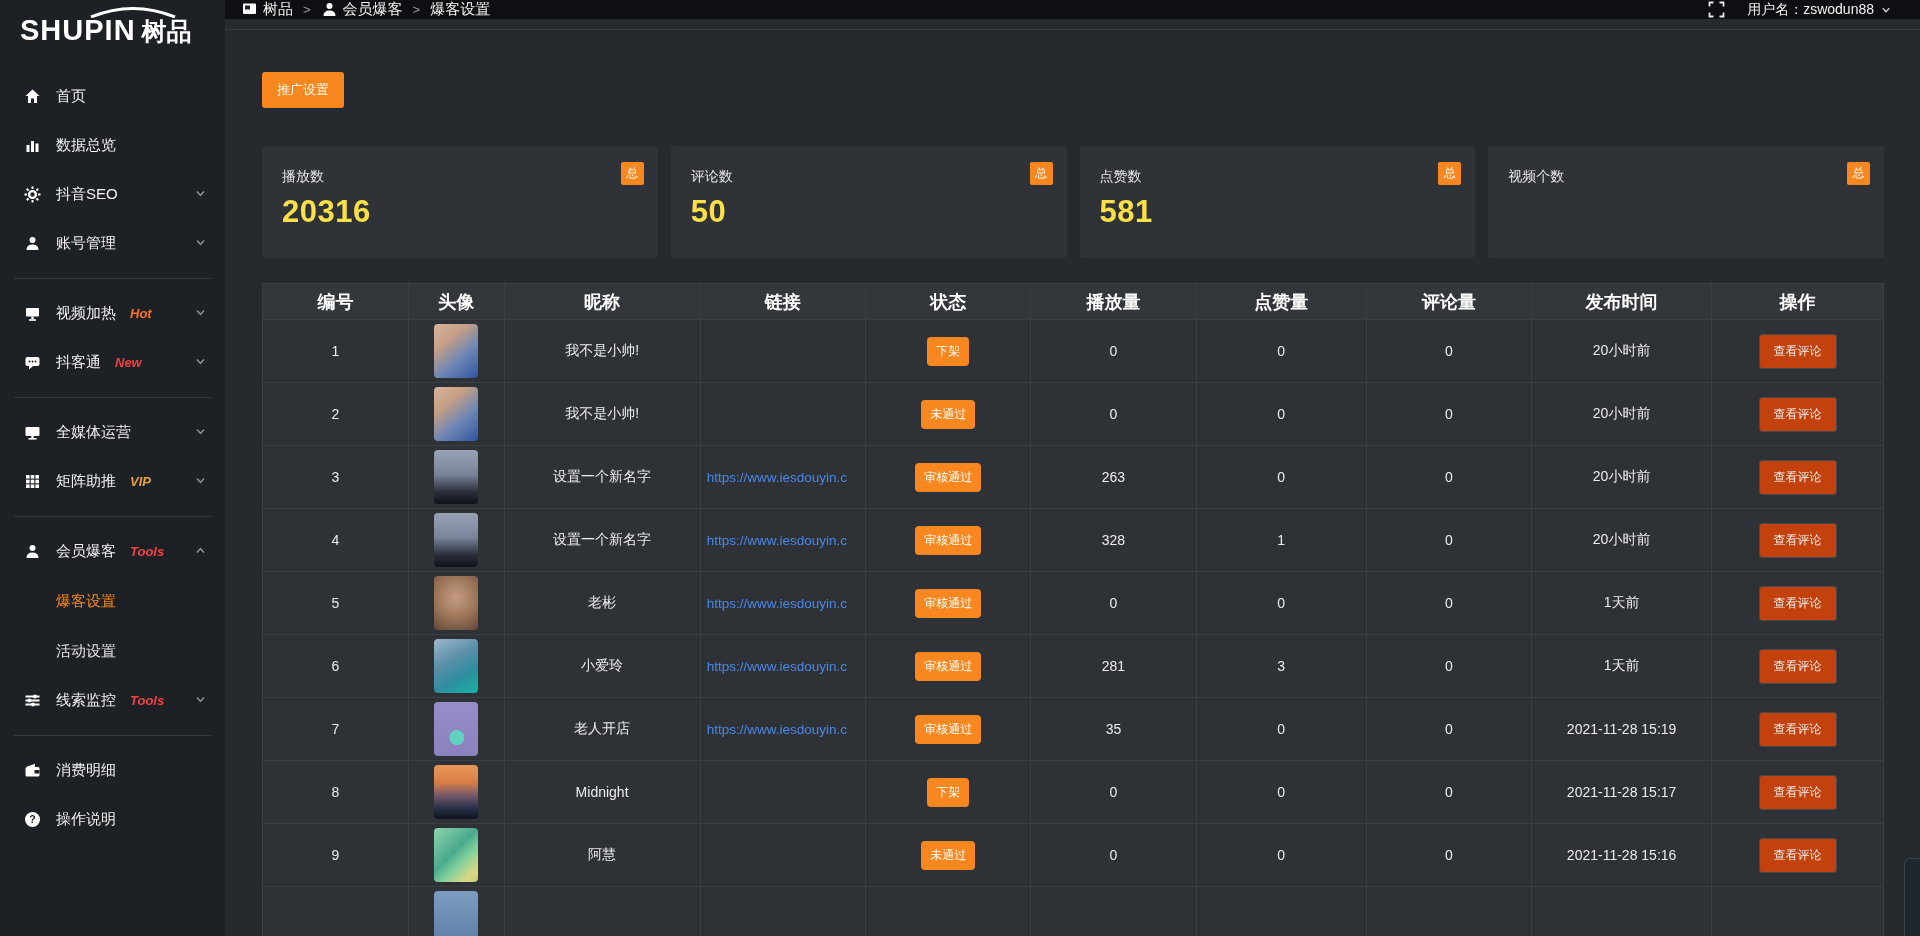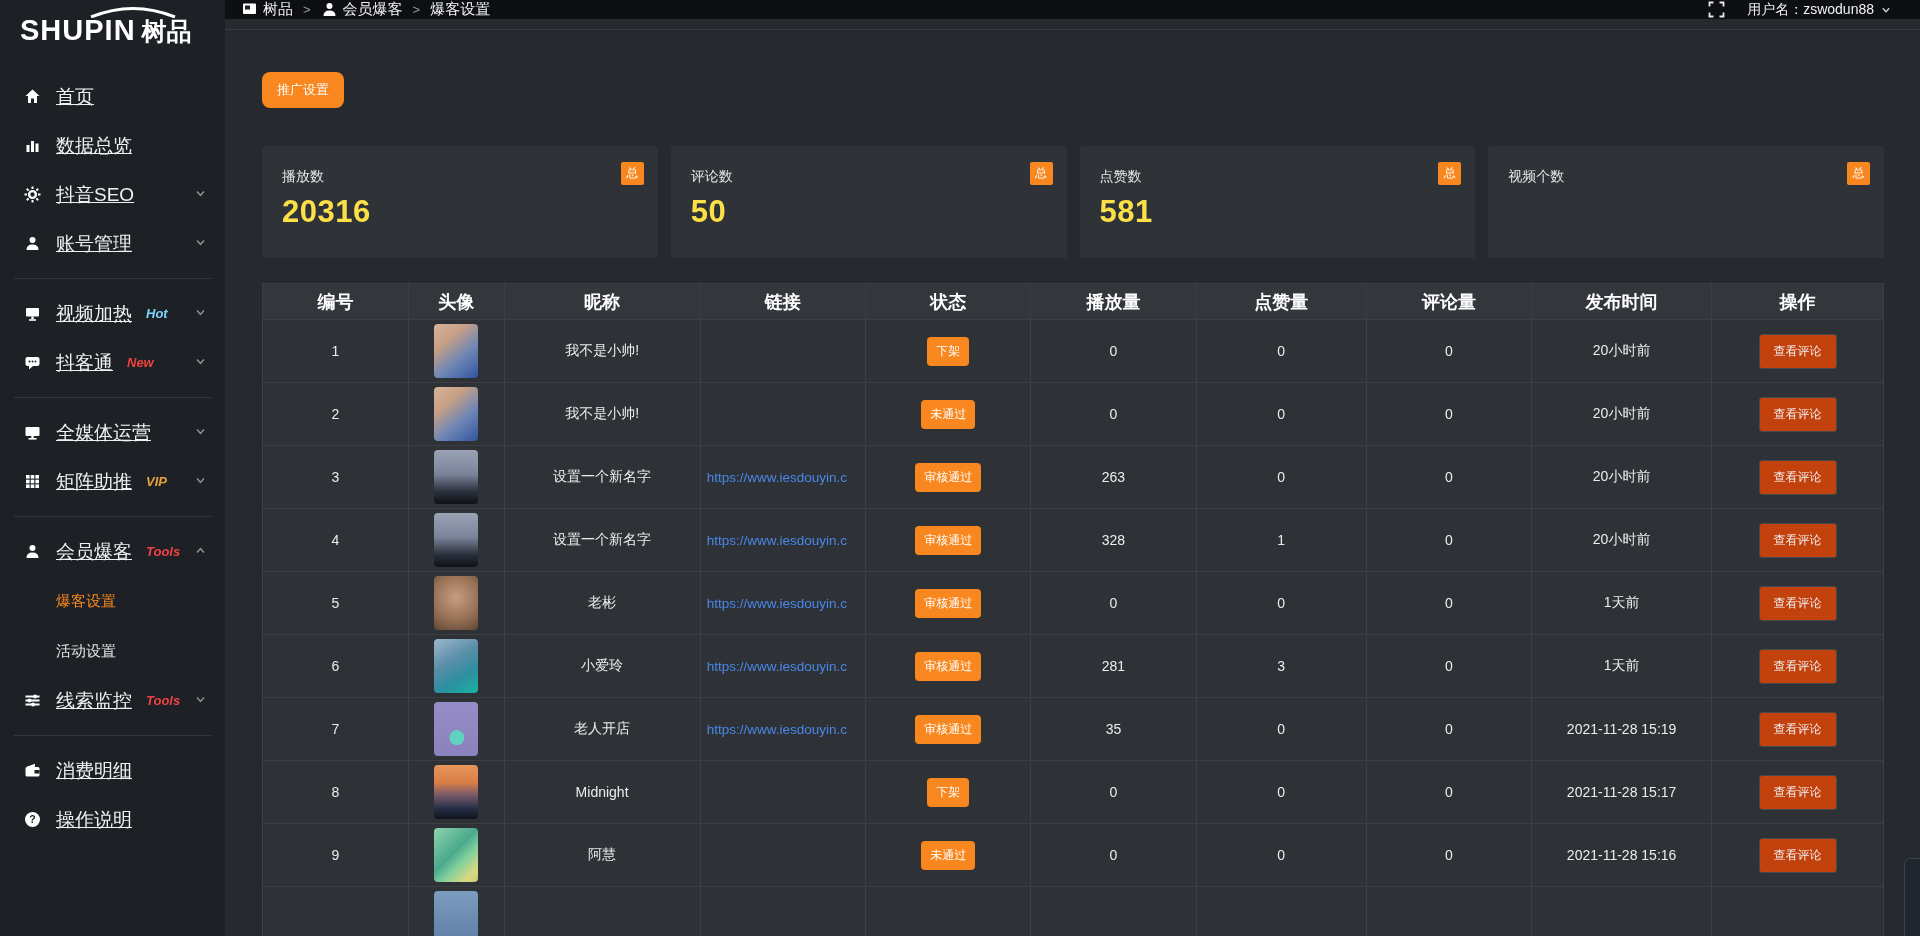--- a/index.html
+++ b/index.html
@@ -10,41 +10,41 @@
   
   .sidebar { width:225px; min-width:225px; height:100%; background:#1d2025; position:relative; z-index:3; }
   .logo { padding:14px 0 0 20px; position:relative; height:58px; }
   .logo-arc { position:absolute; left:88px; top:6px; }
   .logo-row { display:flex; align-items:baseline; gap:6px; }
   .logo-en { font-size:29px; font-weight:bold; letter-spacing:1px; color:#fff; }
   .logo-cn { font-size:25px; font-weight:bold; color:#fff; }
   .menu { padding-top:14px; }
   .m-item { height:49px; display:flex; align-items:center; padding:0 18px 0 22px; cursor:pointer; }
   .m-item .ic { width:20px; display:flex; justify-content:center; margin-right:14px; }
-  .m-item .lbl { font-size:19px; color:#f0f0f0;text-decoration:underline; }
+  .m-item .lbl { font-size:15px; color:#f0f0f0; }
   .m-badge { font-size:13px; font-weight:bold; font-style:italic; margin-left:14px; }
   .m-chev { margin-left:auto; opacity:.75; }
   .m-divider { height:1px; background:#33363c; margin:10px 14px; }
   .m-sub { height:50px; display:flex; align-items:center; padding-left:56px; font-size:15px; color:#e2e2e2; cursor:pointer; }
   .m-sub.active { color:#f7871e; }
 
   
   .main { flex:1; display:flex; flex-direction:column; }
   .topbar { height:48px; background:#0d0f12; display:flex; align-items:center; padding:0 28px 0 16px; }
   .crumbs { display:flex; align-items:center; gap:10px; font-size:15px; color:#f0f0f0; }
   .crumb { display:flex; align-items:center; gap:5px; cursor:pointer; }
   .crumb-sep { color:#9a9a9a; font-size:13px; }
   .top-right { margin-left:auto; display:flex; align-items:center; gap:22px; }
   .fs-btn { cursor:pointer; display:flex; }
   .user-box { display:flex; align-items:center; gap:6px; font-size:14px; color:#f0f0f0; cursor:pointer; }
 
   .content { flex:1; margin-top:10px; border-top:1px solid #383b40; padding:42px 36px 0 37px; }
 
   .promo-btn { background:#f7871e; color:#fff; border:none; font-size:13px; padding:9px 15px;
-    border-radius:8px; cursor:pointer; font-family:inherit; }
+    border-radius:3px; cursor:pointer; font-family:inherit; }
 
   
   .cards { display:flex; gap:13px; margin-top:38px; }
   .card { flex:1; height:112px; background:#2f3237; border-radius:3px; position:relative; padding:22px 20px; }
   .card .c-label { font-size:14px; color:#e6e6e6; }
   .card .c-value { font-size:31px; font-weight:bold; color:#fde047; margin-top:8px; letter-spacing:.5px; }
   .card .c-badge { position:absolute; top:16px; right:14px; width:23px; height:23px; background:#f7871e;
     color:#fff; font-size:12px; display:flex; align-items:center; justify-content:center; border-radius:2px; }
 
   
@@ -142,21 +142,21 @@
         <div class="m-divider"></div>
         <div class="m-item">
           <span class="ic">
             <svg width="17" height="17" viewBox="0 0 17 17">
               <rect x="2" y="3" width="13" height="8.5" rx="1" fill="#fff"></rect>
               <rect x="7.3" y="11.5" width="2.4" height="2.6" fill="#fff"></rect>
               <rect x="5" y="14.2" width="7" height="1.6" fill="#fff"></rect>
             </svg>
           </span>
           <span class="lbl">视频加热</span>
-          <span class="m-badge" style="color: #7dd3fc;">Hot</span>
+          <span class="m-badge" style="color: #f97316;">Hot</span>
           <span class="m-chev"><svg width="13" height="13" viewBox="0 0 17 17" fill="none" stroke="#b9b9b9" stroke-width="2">
               <path d="M4 6 L8.5 11 L13 6"></path>
             </svg></span>
         </div>
         <div class="m-item">
           <span class="ic">
             <svg width="17" height="17" viewBox="0 0 17 17">
               <rect x="1.5" y="3" width="14" height="9" rx="2" fill="#fff"></rect>
               <path d="M5 12 L5 15.5 L9 12 Z" fill="#fff"></path>
               <g fill="#1d2025">

